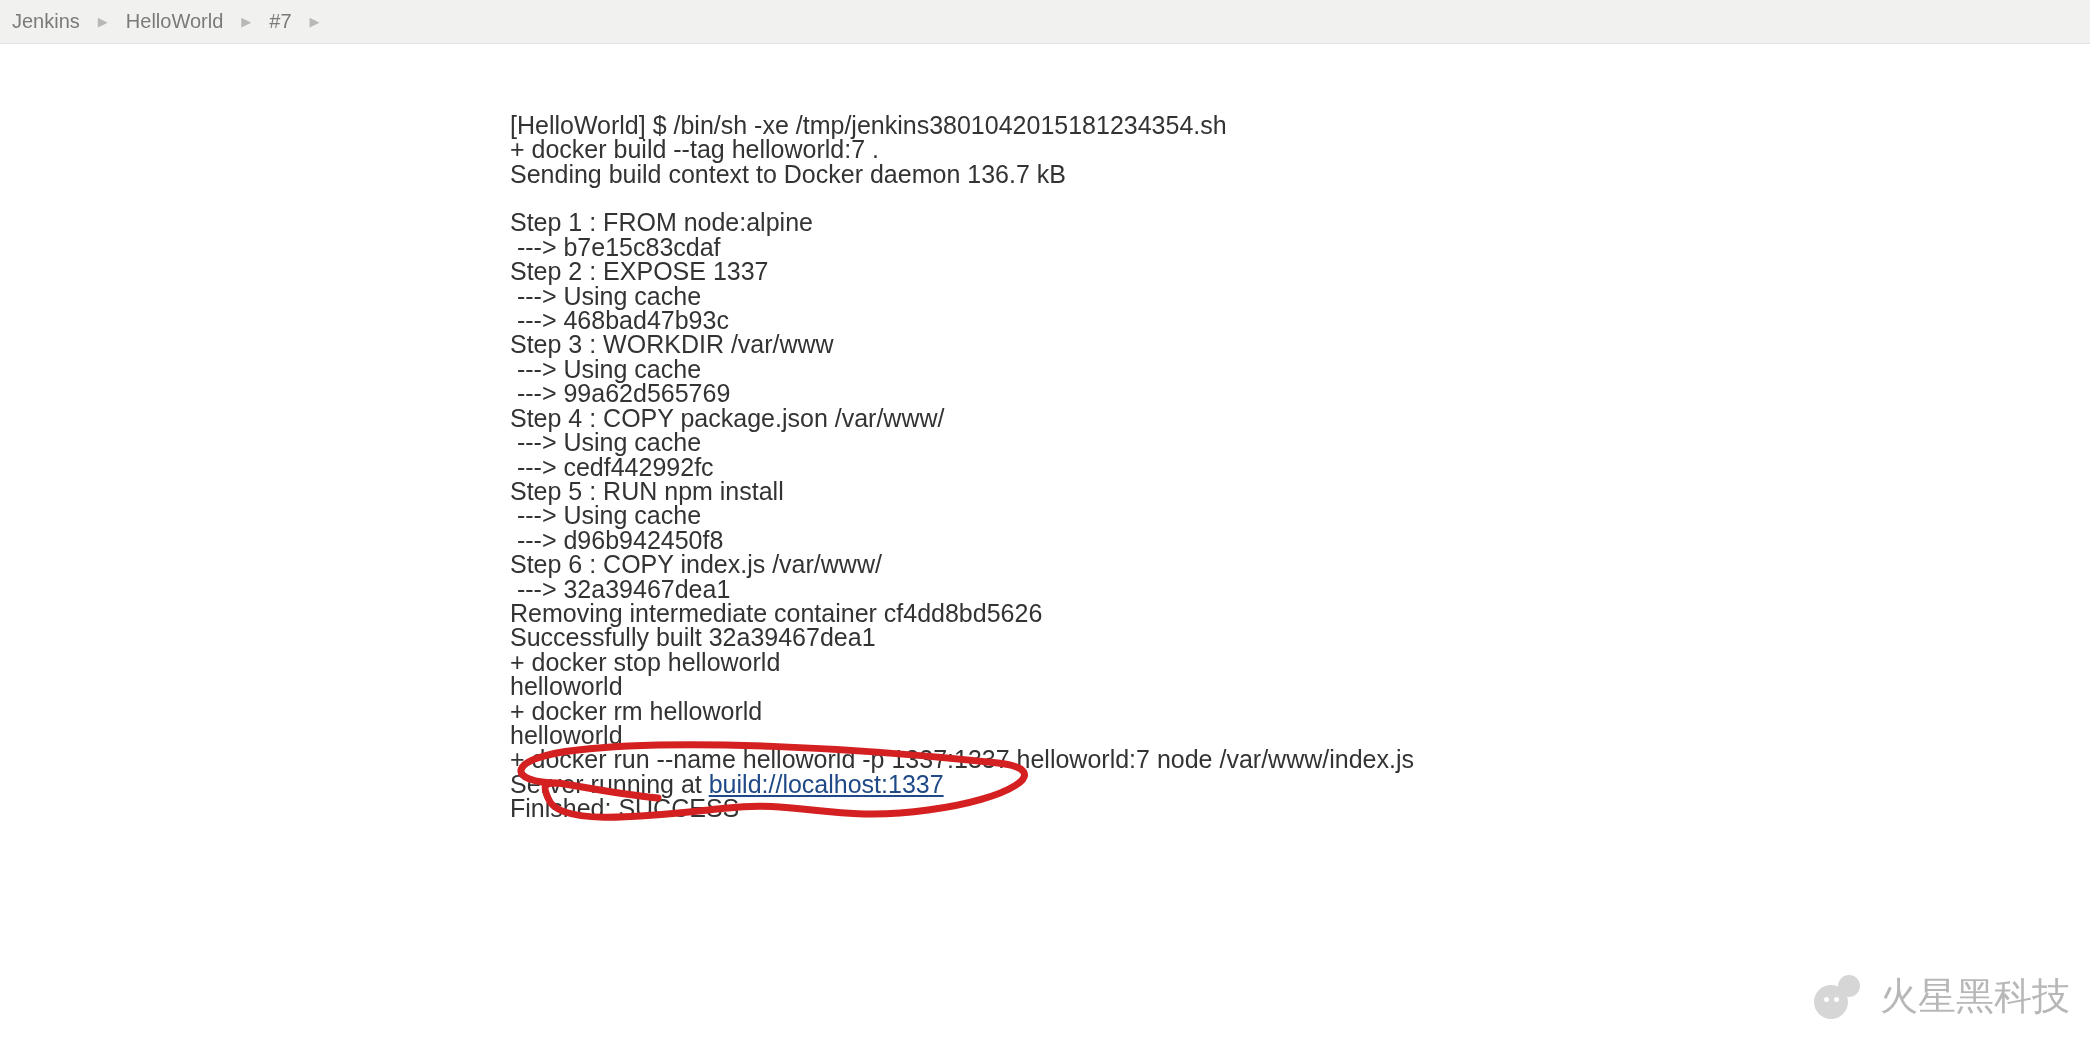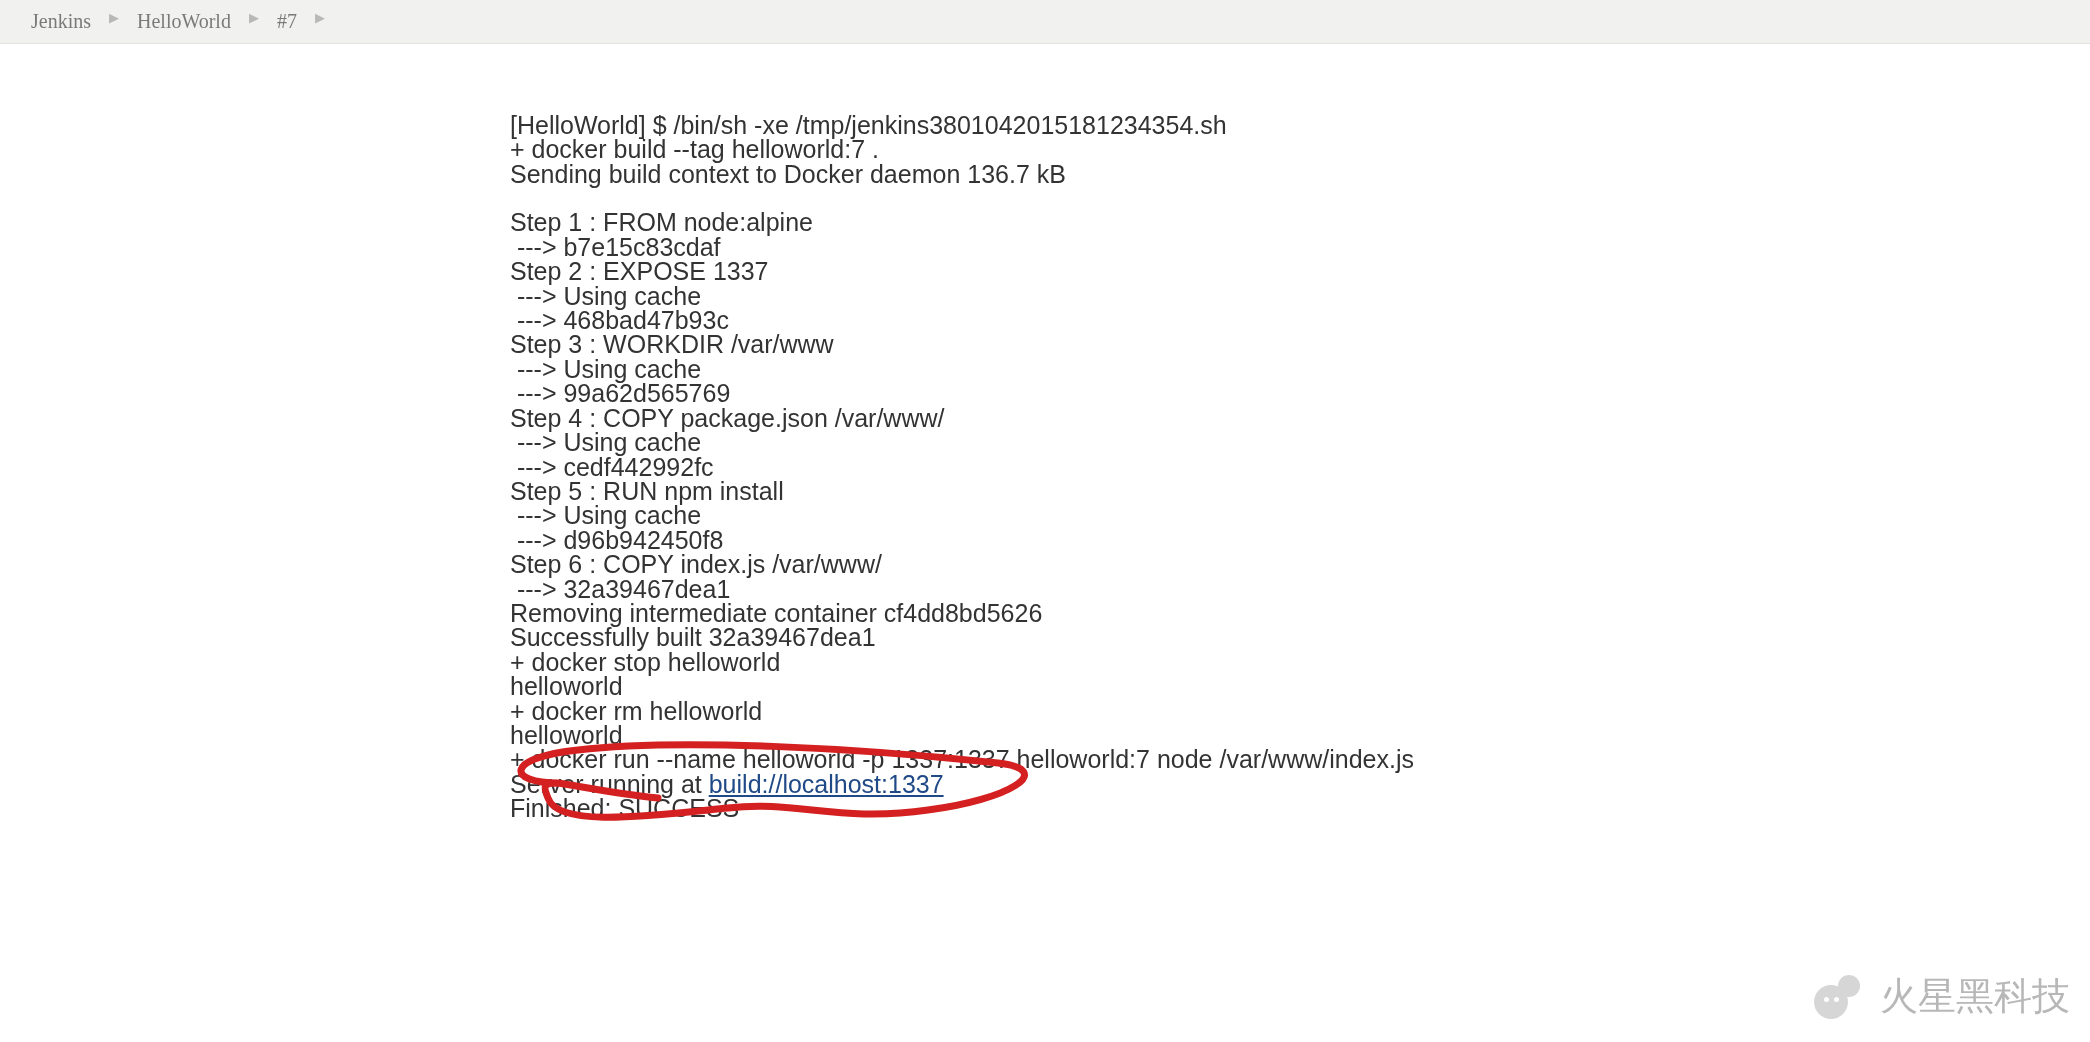--- a/index.html
+++ b/index.html
@@ -7,27 +7,26 @@
       font-family: -apple-system, BlinkMacSystemFont, "Segoe UI", Helvetica, Arial, sans-serif;
       background: #ffffff;
       width: 2090px;
       height: 1042px;
       overflow: hidden;
       position: relative;
     }
     .breadcrumb-bar {
       background: #f1f1ef;
       border-bottom: 1px solid #e3e3e1;
-      padding: 10px 31px;
+      padding: 10px 12px;
       display: flex;
-      align-items: flex-start;
+      align-items: center;
       gap: 18px;
       font-size: 20px;
       color: #7a7a78;
-      font-family: Liberation Serif, serif;
     }
     .breadcrumb-item {
       color: #7a7a78;
       text-decoration: none;
       cursor: pointer;
     }
     .breadcrumb-sep {
       color: #b8b8b6;
       font-size: 13px;
     }

